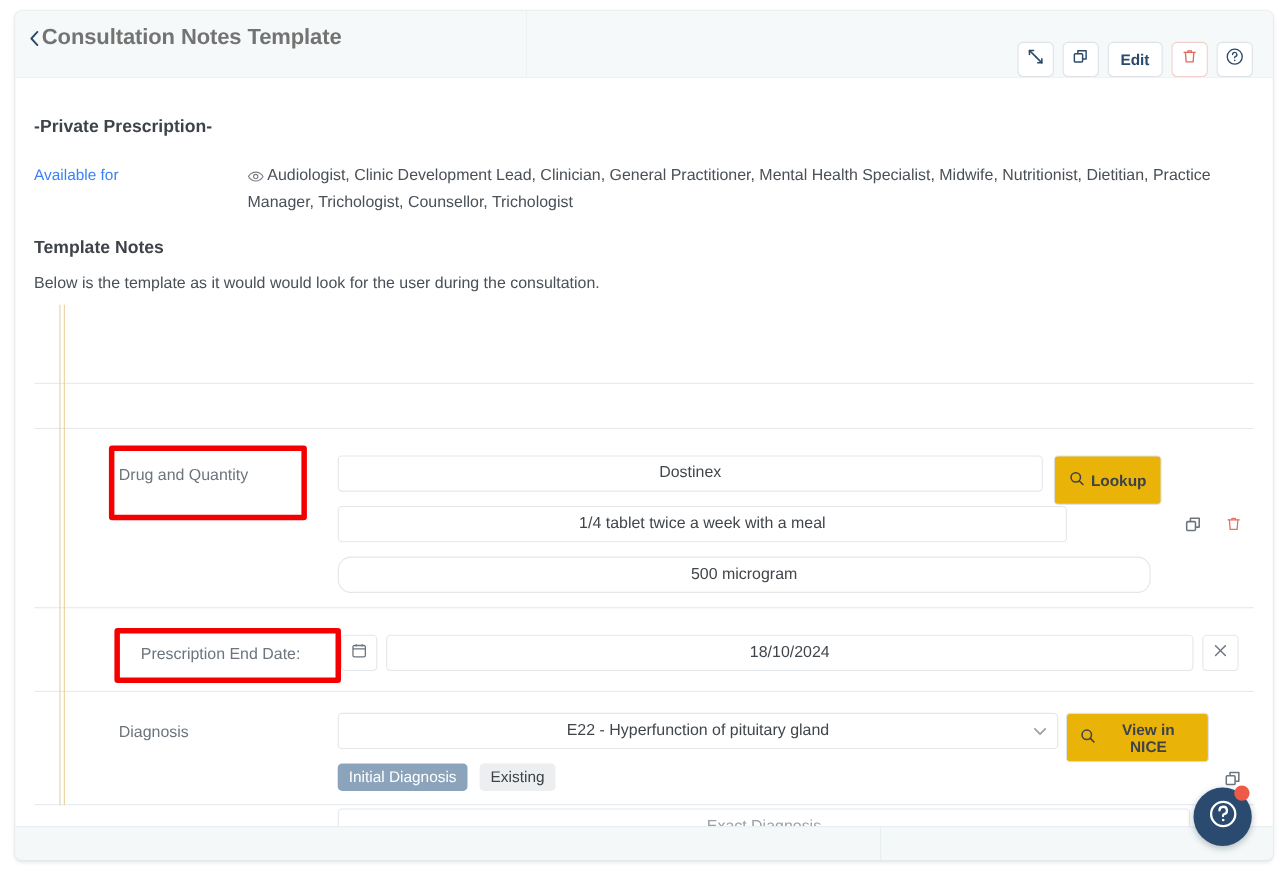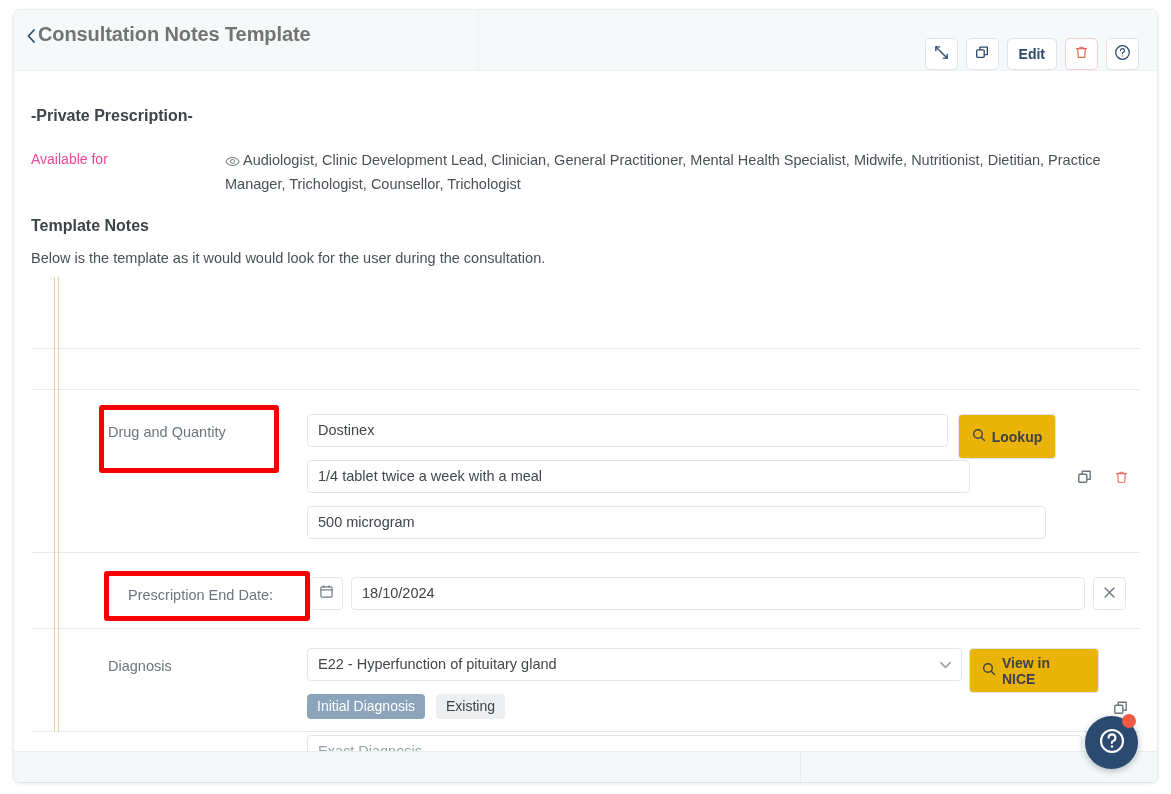--- a/index.html
+++ b/index.html
@@ -111,21 +111,21 @@
     font-weight: bold;
     color: #3d4349;
   }
   #private-rx-title { left: 17px; top: 36px; }
   #tpl-notes-title  { left: 17px; top: 146px; }
 
   .avail-label {
     position: absolute;
     left: 17px; top: 80px;
     font-size: 14px;
-    color: #ec4899;
+    color: #3b82f6;
   }
   .avail-roles {
     position: absolute;
     left: 211px; top: 78px;
     width: 900px;
     font-size: 14.5px;
     color: #495057;
     line-height: 22px;
   }
   .eye-icon {
@@ -141,20 +141,21 @@
     font-size: 14.5px;
     color: #495057;
   }
 
   
   .preview {
     position: absolute;
     left: 0; top: 206px;
     width: 1143px;
     height: 474px;
+    text-align: center;
   }
   .hline {
     position: absolute;
     left: 17px;
     width: 1109px;
     height: 1px;
     background: #e4eaee;
   }
   .vrail {
     position: absolute;
@@ -416,21 +417,21 @@
         <div class="icon-btn red" style="left:1097px; top:192px; width:20px; height:20px;">
           <span>
             <svg width="15" height="15" viewBox="0 0 16 16" fill="none" stroke="currentColor" stroke-width="1.25" stroke-linecap="round" stroke-linejoin="round">
               <path d="M2.6 3.8h10.8"></path>
                 <path d="M6.3 3.8V2.4h3.4v1.4"></path>
               <path d="M3.9 3.8l.7 9.3h6.8l.7-9.3"></path>
             </svg>
           </span>
         </div>
 
-        <div class="inp" style="left:293px; top:229px; width:739px;">500 microgram</div>
+        <div class="inp" style="left:293px; top:229px; width:739px;border-radius:12px;">500 microgram</div>
 
         <div class="row-label" style="left:94px; top:310px;margin-left:20px;">Prescription End Date:</div>
 
         <div class="sq-btn" style="left:296px; top:300px;">
           <span>
             <svg width="15" height="15" viewBox="0 0 16 16" fill="none" stroke="currentColor" stroke-width="1.25" stroke-linejoin="round">
               <rect x="2" y="3" width="12" height="11" rx="1.4"></rect>
               <line x1="2" y1="6.3" x2="14" y2="6.3"></line>
               <line x1="5.2" y1="1.7" x2="5.2" y2="4"></line>
               <line x1="10.8" y1="1.7" x2="10.8" y2="4"></line>

